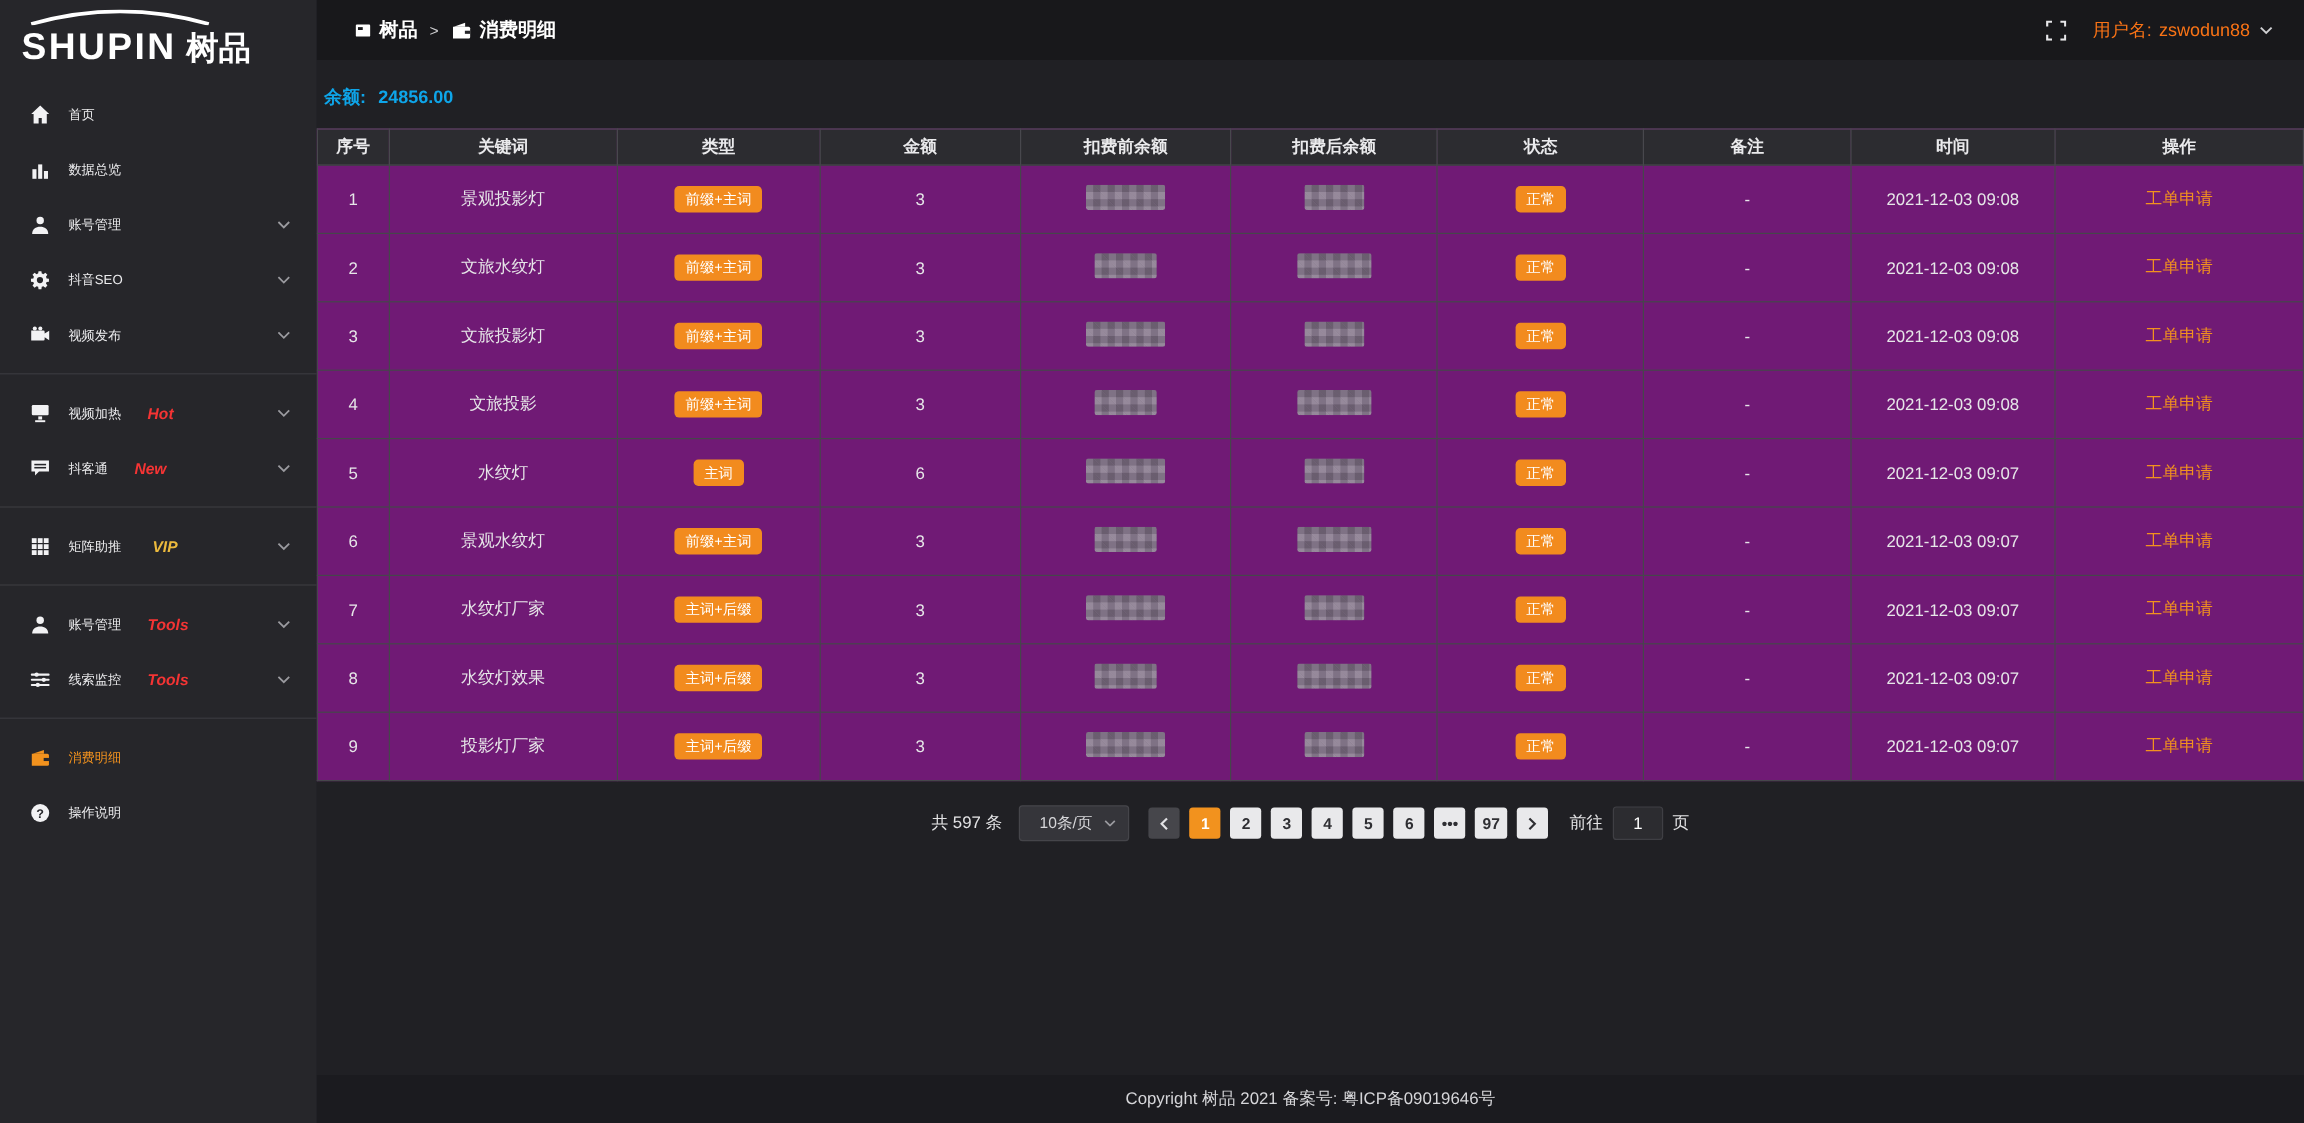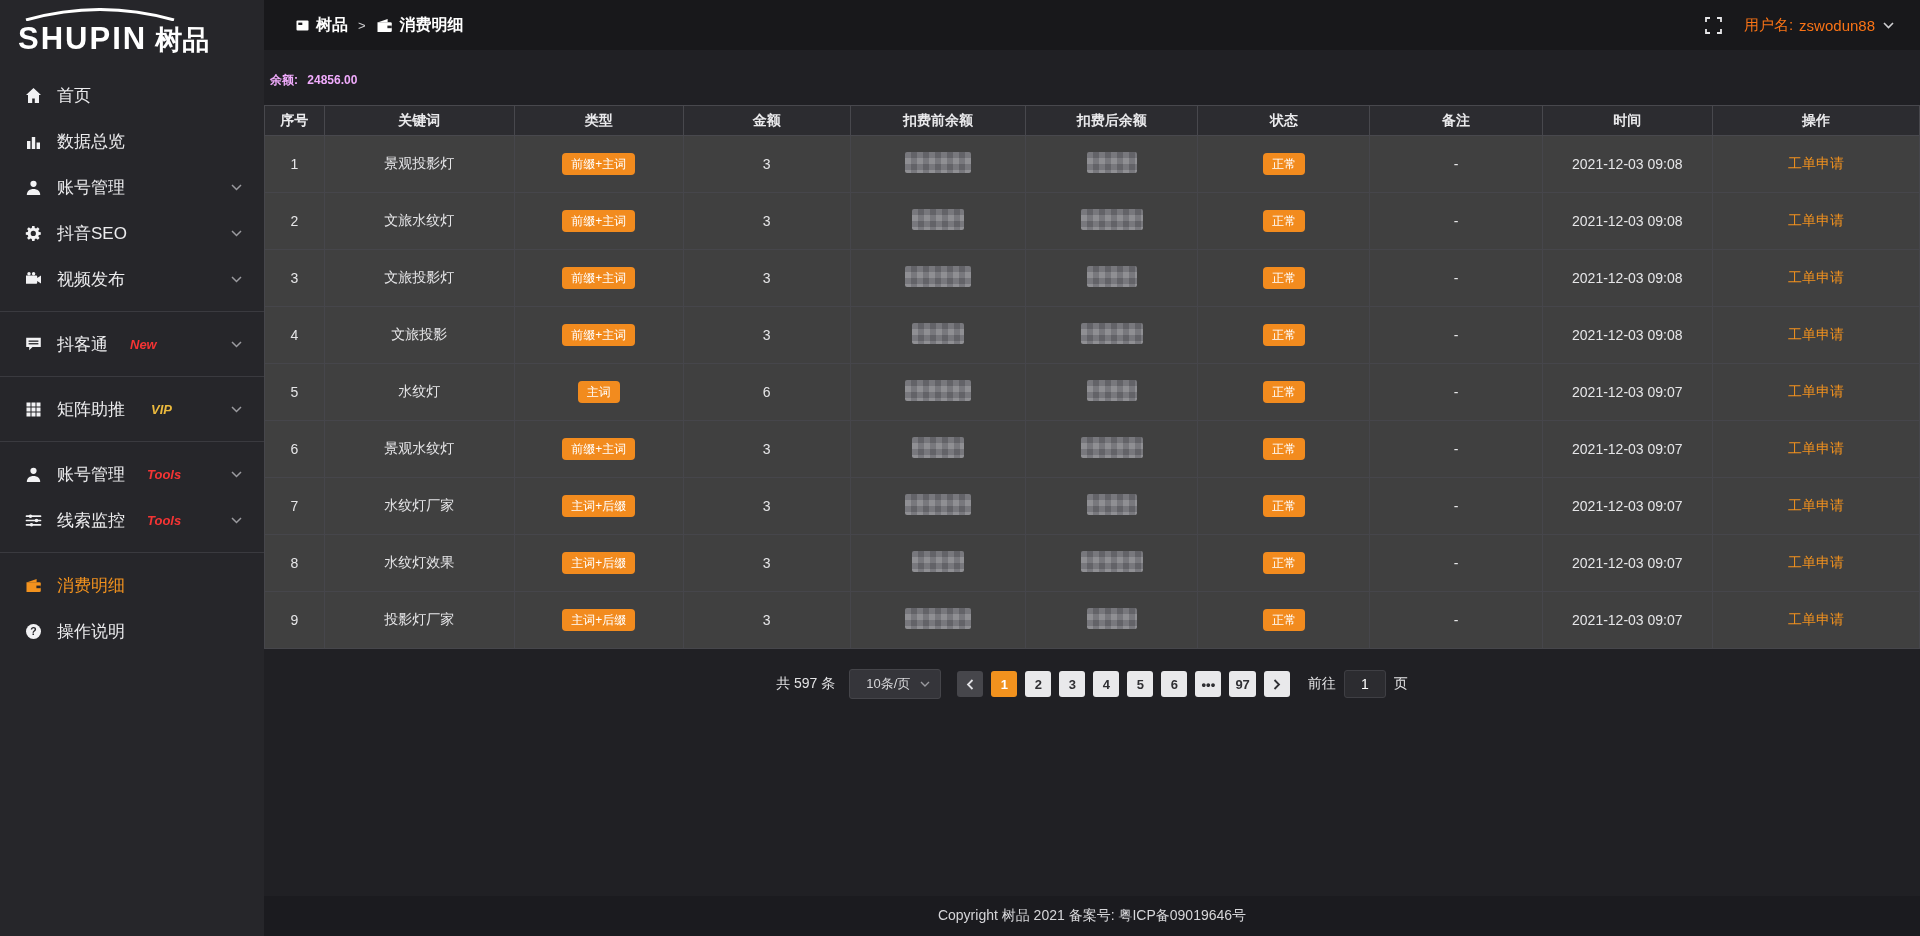--- a/index.html
+++ b/index.html
@@ -13,21 +13,21 @@
   .logo-wrap { padding:8px 0 6px 18px; }
   .logo-arc { display:block; margin-left:4px; }
   .logo-line { display:flex; align-items:baseline; gap:8px; color:#fff; }
   .logo-en { font-size:31px; font-weight:bold; letter-spacing:2px;text-align:center; }
   .logo-cn { font-size:27px; font-weight:bold; }
   .menu { flex:1; padding-top:8px; }
   .menu-item { height:46px; display:flex; align-items:center; padding:0 22px 0 24px;
     cursor:pointer; position:relative; }
   .mi-icon { width:18px; height:18px; margin-right:15px; display:flex;
     align-items:center; justify-content:center; color:#f2f2f4; flex:none; }
-  .mi-label { font-size:17px; color:#ececee; }
+  .mi-label { font-size:11px; color:#ececee; }
   .mi-badge { font-size:13px; font-weight:bold; font-style:italic; margin-left:22px; }
   .mi-badge.red { color:#f43434; }
   .mi-badge.gold { color:#ecba3d;margin-left:26px; }
   .mi-chevron { margin-left:auto; color:#9a9a9f; display:flex; }
   .menu-item.active .mi-label { color:#f2921e; }
   .menu-item.active .mi-icon { color:#f2921e; }
   .menu-divider { height:1px; background:#3a3a3f; margin:9px 0; }
 
   
   .right-col { flex:1; display:flex; flex-direction:column; min-width:0; }
@@ -38,24 +38,24 @@
   .bc-item { display:flex; align-items:center; gap:7px; cursor:pointer; color:#fff; }
   .bc-sep { color:#cfcfd2; font-size:13px; font-weight:normal; }
   .topbar-right { margin-left:auto; display:flex; align-items:center; gap:22px; }
   .fullscreen-btn { color:#e6e6e9; cursor:pointer; display:flex; }
   .user-box { display:flex; align-items:center; gap:6px; font-size:15px;
     color:#f97316; cursor:pointer; }
   .user-chevron { color:#cfcfd2; display:flex; margin-left:2px; }
 
   
   .content { flex:1; background:#202024; padding:22px 0 0 0; position:relative; }
-  .balance-row { padding:0 0 16px 6px; font-size:12px; color:#f0abfc; font-weight:bold; }
+  .balance-row { padding:0 0 16px 6px; font-size:15px; color:#0ea5e9; font-weight:bold; }
   .balance-row .bv { margin-left:6px; }
 
-  table.data { width:100%; border-collapse:collapse; background:#404040;
+  table.data { width:100%; border-collapse:collapse; background:#701a75;
     border:1px solid #48484d; }
   table.data th { background:#2c2c30; color:#eaeaec; font-size:14px; font-weight:bold;
     height:30px; border:1px solid #48484d; }
   table.data td { height:57px; text-align:center; color:#e6e6e8; font-size:14px;
     border:1px solid #46464b; }
   .type-badge,.status-badge { display:inline-block; background:#f28b1e; color:#fff;
     font-size:12px; padding:4px 9px; border-radius:4px; line-height:1.2; }
   .blur-blob { display:inline-block; height:21px; border-radius:2px; background-color:#828288;
     background-image:
       linear-gradient(45deg, rgba(255,255,255,.22) 25%, transparent 25%, transparent 75%, rgba(60,60,64,.35) 75%),
@@ -163,20 +163,36 @@
           </span>
     <span class="mi-label">视频发布</span>
 
     <span class="mi-chevron">
       <svg width="11" height="7" viewBox="0 0 11 7" fill="none" stroke="currentColor" stroke-width="1.5">
               <path d="M1 1l4.5 4.5L10 1"></path>
             </svg>
     </span>
   </div>
         <div class="menu-divider"></div>
+        <div class="menu-item">
+    <span class="mi-icon">
+            <svg width="17" height="17" viewBox="0 0 17 17" fill="currentColor">
+              <rect x="1.5" y="1.5" width="14" height="8.6" rx="1"></rect>
+              <rect x="6.9" y="11" width="3.2" height="2.6"></rect>
+              <rect x="4.3" y="14.2" width="8.4" height="1.6"></rect>
+            </svg>
+          </span>
+    <span class="mi-label">视频加热</span>
+    <span class="mi-badge red">Hot</span>
+    <span class="mi-chevron">
+      <svg width="11" height="7" viewBox="0 0 11 7" fill="none" stroke="currentColor" stroke-width="1.5">
+              <path d="M1 1l4.5 4.5L10 1"></path>
+            </svg>
+    </span>
+  </div>
         <div class="menu-item">
     <span class="mi-icon">
             <svg width="17" height="17" viewBox="0 0 17 17" fill="currentColor">
               <path d="M1.2 1.8h14.6V11H7.5l-3.3 3.2V11H1.2z"></path>
               <rect x="3.6" y="4.5" width="9.8" height="1.3" fill="#26262a"></rect>
               <rect x="3.6" y="7.1" width="9.8" height="1.3" fill="#26262a"></rect>
             </svg>
           </span>
     <span class="mi-label">抖客通</span>
     <span class="mi-badge red">New</span>

